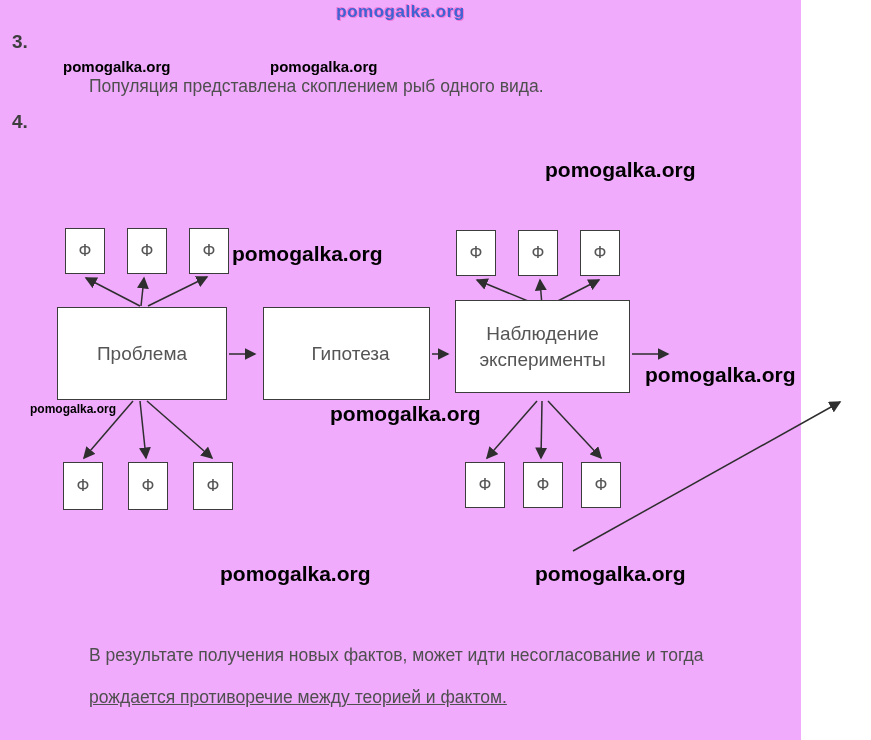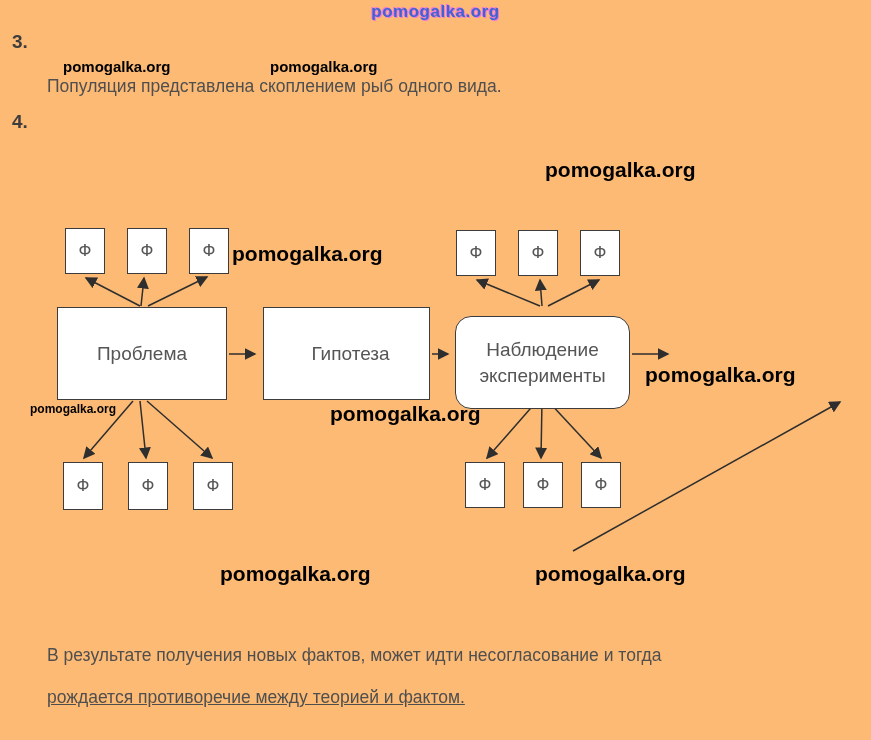--- a/index.html
+++ b/index.html
@@ -1,51 +1,51 @@
 <!DOCTYPE html>
 <html><head>
 <meta charset="utf-8">
 <style>
   * { margin:0; padding:0; box-sizing:border-box; }
   html,body { background:#ffffff; }
   body { width:871px; height:740px; font-family:"Liberation Sans", sans-serif; overflow:hidden; }
-  .page { position:relative; width:871px; height:740px; background:#fdba74; }
+  .page { position:relative; width:801px; height:740px; background:#f0abfc; }
 
   .wm-top { position:absolute; top:2px; left:0; width:100%; text-align:center;
             font-size:17px; font-weight:bold; color:#3f63d2;
             text-shadow: 1px 1px 0 #f07ad8, -1px -1px 0 #f07ad8; letter-spacing:0.5px; }
 
   .num { position:absolute; font-size:19px; font-weight:bold; color:#3d3d3d; }
   .n3 { left:12px; top:31px; }
   .n4 { left:12px; top:111px; }
 
   .wm-bold { position:absolute; font-size:15px; font-weight:bold; color:#000; }
   .wm-a { left:63px; top:58px; }
   .wm-b { left:270px; top:58px; }
 
-  .body-text { position:absolute; font-size:17.5px; color:#4f4f4f; }
+  .body-text { position:absolute; font-size:17.5px; color:#4f4f4f;margin-left:42px; }
   .t3  { left:47px; top:76px; }
   .fl1 { left:47px; top:645px;text-align:center; }
   .fl2 { left:47px; top:687px;text-decoration:underline; }
 
   .wm { position:absolute; font-weight:bold; color:#000; }
   .wm-ur  { left:545px; top:158px; font-size:21px; }
   .wm-uc  { left:232px; top:242px; font-size:21px; }
   .wm-mls { left:30px;  top:402px; font-size:12px; }
   .wm-mc  { left:330px; top:402px; font-size:21px; }
   .wm-mr  { left:645px; top:363px; font-size:21px; }
   .wm-bl  { left:220px; top:562px; font-size:21px; }
   .wm-br  { left:535px; top:562px; font-size:21px; }
 
   .node { position:absolute; border:1.6px solid #3c3c3c; background:#fff;
           display:flex; align-items:center; justify-content:center; text-align:center;
           font-size:19px; color:#555; white-space:pre-line; line-height:1.35; }
   .node-problem     { left:57px;  top:307px; width:170px; height:93px;text-align:right; }
   .node-hypothesis  { left:263px; top:307px; width:167px; height:93px;padding-left:8px; }
-  .node-observation { left:455px; top:316px; width:175px; height:93px;border-radius:16px; }
+  .node-observation { left:455px; top:300px; width:175px; height:93px; }
   .node-theory      { left:675px; top:307px; width:170px; height:93px; }
 
   .fgroup { position:absolute; display:flex; }
   .fbox { width:40px; height:46px; border:1.5px solid #3c3c3c; background:#fff;
           display:flex; align-items:center; justify-content:center;
           font-size:17px; color:#555; }
   .fg-tl { left:65px;  top:228px; gap:22px; }
   .fg-tr { left:456px; top:230px; gap:22px; }
   .fg-bl { left:63px;  top:462px; gap:25px; }
   .fg-bl .fbox { height:48px; }

